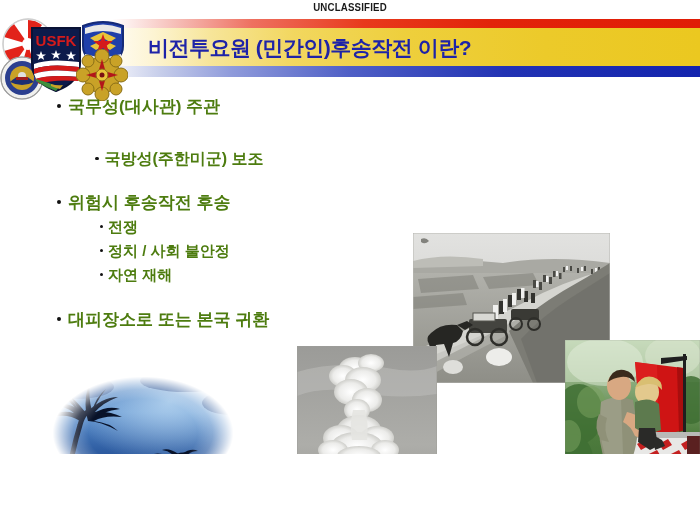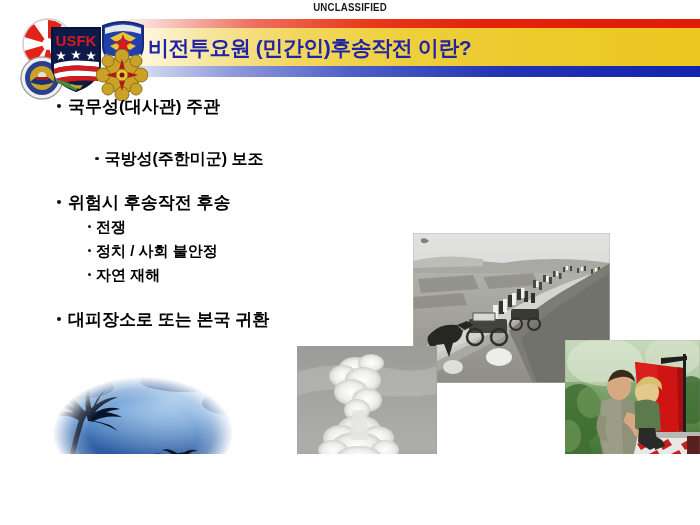--- a/index.html
+++ b/index.html
@@ -32,32 +32,32 @@
      background:linear-gradient(to right,#ffffff 0%,#ffffff 14%,#c6cdea 23%,#8f9bdb 33%,#4f5fc6 50%,#2233b4 72%,#1324ae 100%);}
   .title-text{
     position:absolute;left:148px;top:25px;width:540px;height:46px;
     line-height:46px;
     font-size:21px;font-weight:bold;color:#1e23a8;
     white-space:nowrap;
     letter-spacing:-0.5px;
   }
 
   
-  .emblems{position:absolute;left:0;top:16px;width:135px;height:76px;margin-left:20px;}
+  .emblems{position:absolute;left:0;top:16px;width:135px;height:76px;}
   .emblem{position:absolute;}
 
   
   .bullets{position:absolute;left:0;top:90px;width:420px;height:250px;}
-  .bl{position:absolute;color:#000000;font-weight:bold;white-space:nowrap;}
+  .bl{position:absolute;color:#4d7c0f;font-weight:bold;white-space:nowrap;}
   .bl .dot{display:inline-block;vertical-align:middle;background:#111;border-radius:50%;}
   .l1{font-size:17px;}
   .l1 .dot{width:4px;height:4px;margin-right:7px;margin-bottom:3px;}
   .l2{font-size:16px;}
   .l2 .dot{width:3.5px;height:3.5px;margin-right:6px;margin-bottom:3px;}
-  .l3{font-size:15px;}
+  .l3{font-size:15px;margin-left:12px;}
   .l3 .dot{width:3px;height:3px;margin-right:5px;margin-bottom:3px;}
 
   
   .photo{position:absolute;overflow:hidden;}
   .photo .inner{position:absolute;left:0;top:0;width:100%;height:100%;}
 
   
   #photo-storm{left:36px;top:363px;width:214px;height:140px;}
   #photo-storm .feather{
     position:absolute;left:0;top:0;width:100%;height:100%;

